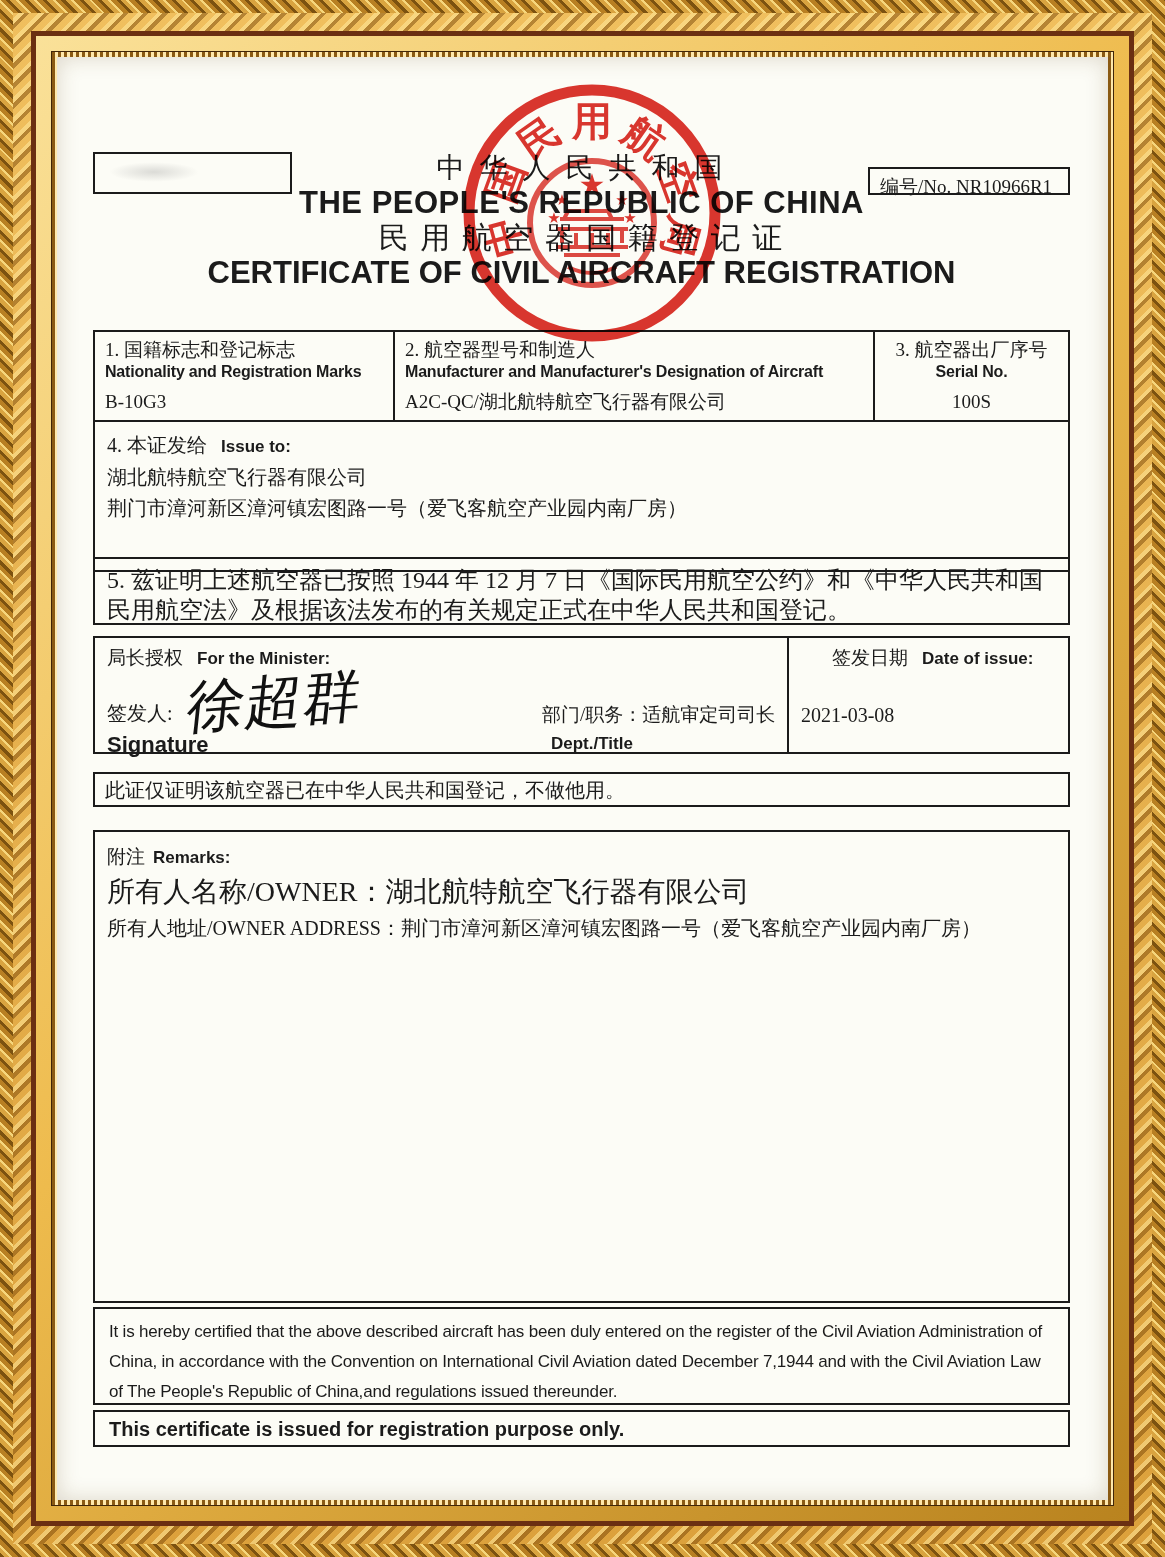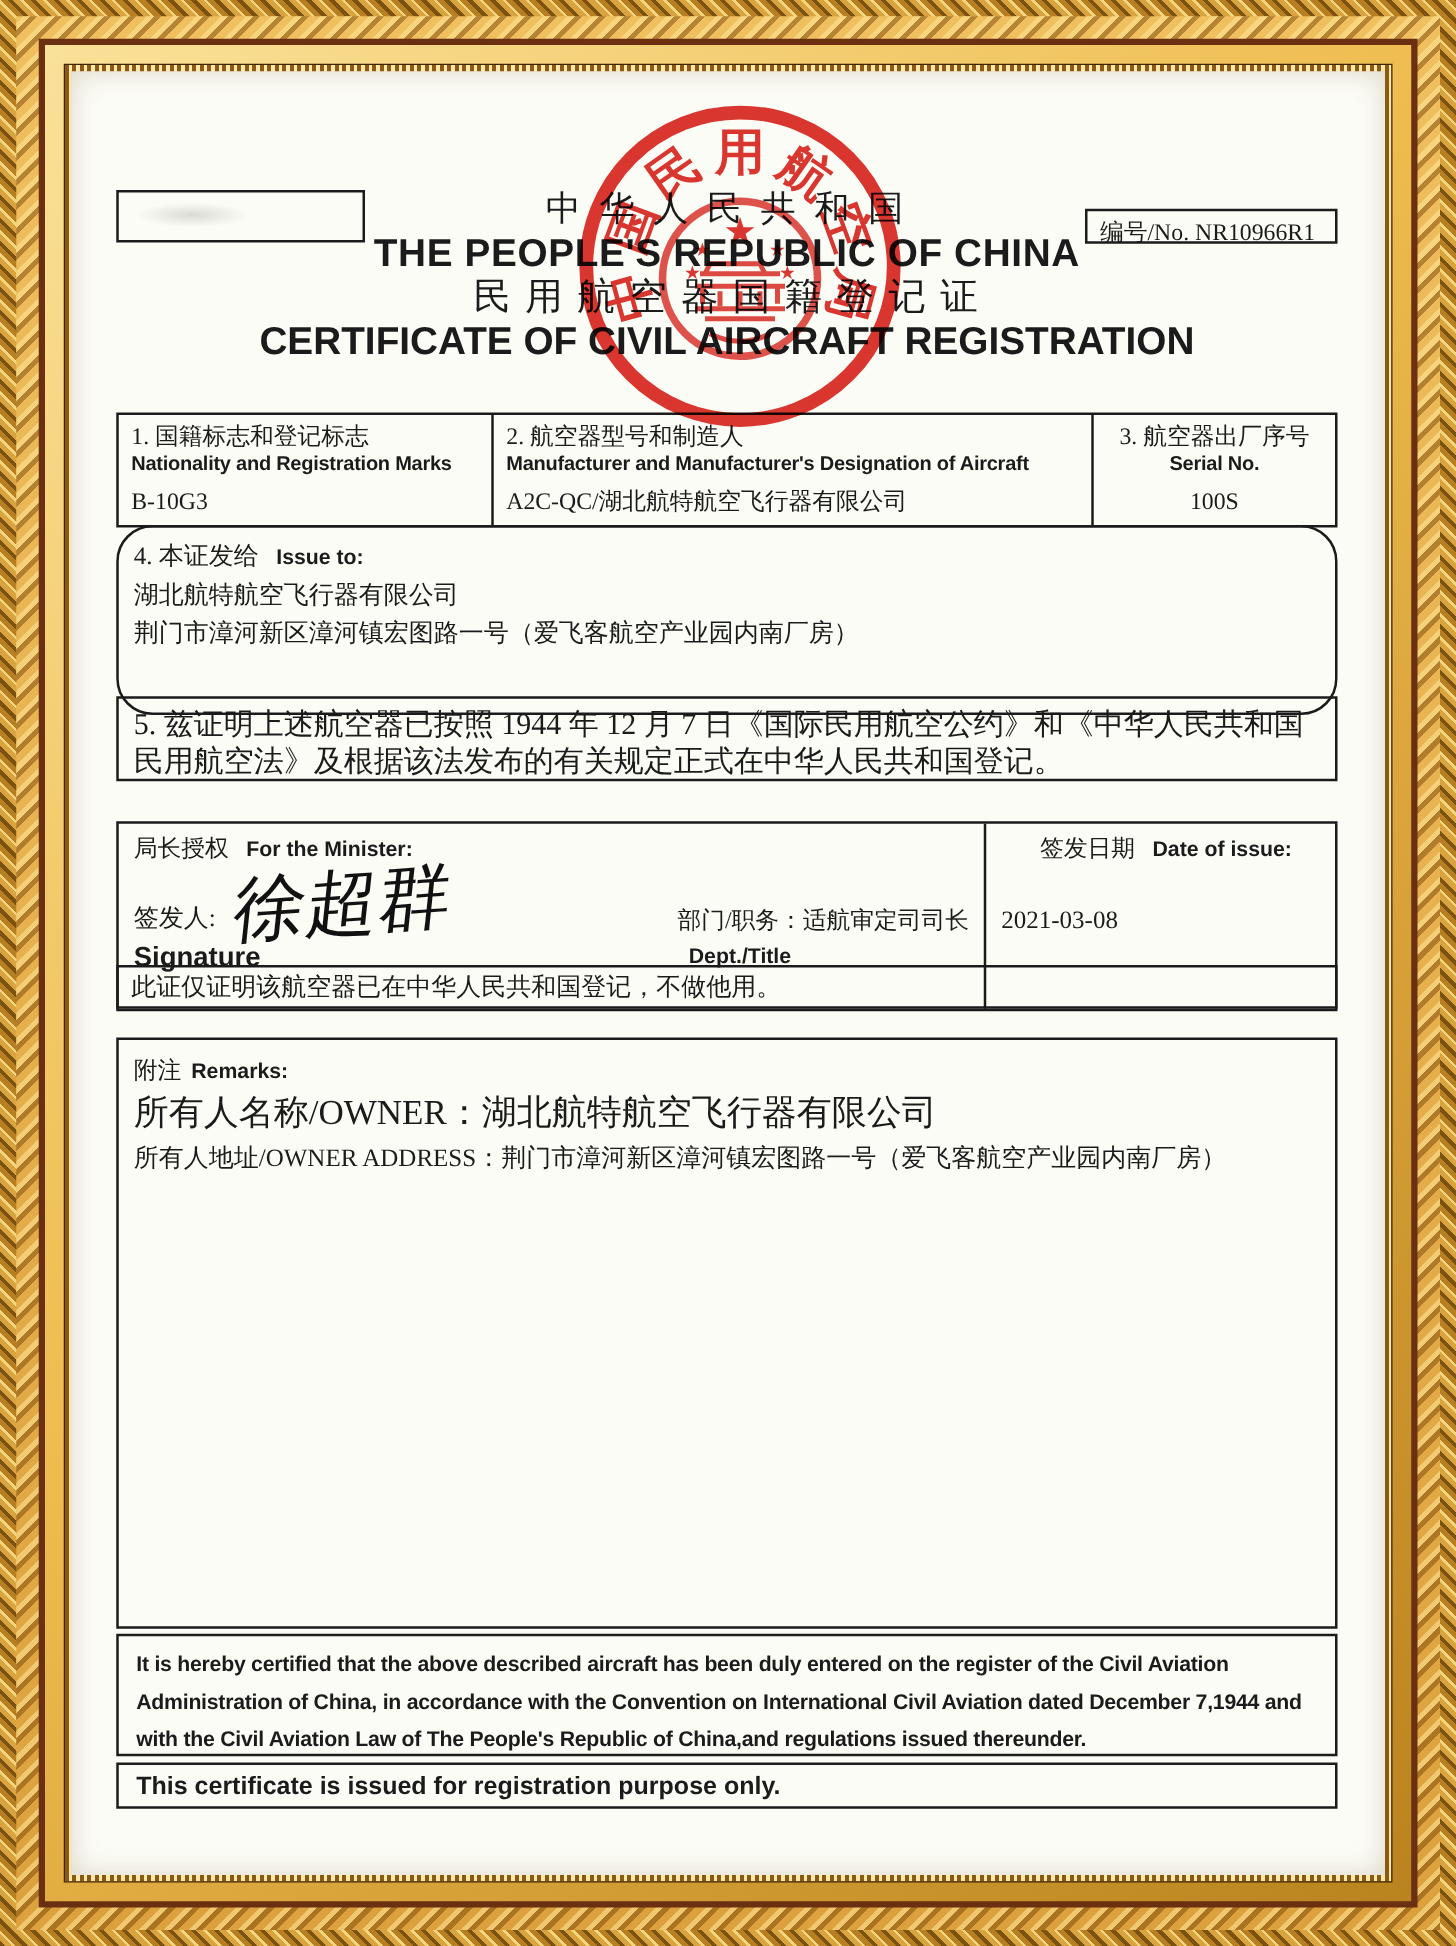--- a/index.html
+++ b/index.html
@@ -34,45 +34,45 @@
   .seal{position:absolute;left:399px;top:20px;width:272px;height:272px;z-index:5;
         mix-blend-mode:multiply;opacity:.92;pointer-events:none;}
   
   .t1{left:36px;top:273px;width:977px;height:92px;display:flex;}
   .t1 .c{box-sizing:border-box;padding:6px 10px;border-right:2px solid #1b1b1b;}
   .t1 .c:last-child{border-right:none;text-align:center;}
   .lbl-cn{font-size:19px;line-height:24px;}
   .lbl-en{font-family:"Liberation Sans",sans-serif;font-weight:bold;font-size:16px;line-height:20px;letter-spacing:-.2px;}
   .val{font-size:19px;line-height:26px;margin-top:7px;}
   
-  .b4{left:36px;top:363px;width:977px;height:152px;padding:8px 12px;box-sizing:border-box;border-radius:29px;}
+  .b4{left:36px;top:363px;width:977px;height:152px;padding:8px 12px;box-sizing:border-box;}
   .b4 .line{font-size:20px;line-height:31px;}
   .b5{left:36px;top:500px;width:977px;height:68px;padding:6px 12px;box-sizing:border-box;font-size:24px;line-height:30px;}
   
-  .mt{left:36px;top:600px;width:977px;height:152px;}
+  .mt{left:36px;top:579px;width:977px;height:118px;}
   .mt .lcell{position:absolute;left:0;top:0;width:692px;height:100%;border-right:2px solid #1b1b1b;}
   .mt .rcell{position:absolute;left:694px;top:0;right:0;height:100%;padding-left:31px;}
   .mt .row1{padding:7px 12px;font-size:19px;}
   .sig-label{position:absolute;left:12px;top:62px;font-size:20px;}
   .sig-label-en{position:absolute;left:12px;top:94px;font-family:"Liberation Sans",sans-serif;font-weight:bold;font-size:22px;}
   .signature{position:absolute;left:92px;top:34px;font-size:58px;line-height:60px;
              transform:rotate(-4deg) skewX(-10deg);font-family:"Liberation Serif",serif;color:#111;}
   .dept1{position:absolute;left:447px;top:64px;font-size:19px;}
   .dept2{position:absolute;left:456px;top:96px;font-family:"Liberation Sans",sans-serif;font-weight:bold;font-size:17px;}
   .datecell{padding:7px 12px;font-size:19px;}
   .dateval{position:absolute;left:12px;top:66px;font-size:20px;}
   .noterow{left:36px;top:715px;width:977px;height:35px;padding:2px 10px;box-sizing:border-box;font-size:20px;line-height:28px;}
   
   .remarks{left:36px;top:773px;width:977px;height:473px;padding:10px 12px;box-sizing:border-box;}
   .remarks .r1{font-size:19px;line-height:30px;}
   .remarks .r2{font-size:28px;line-height:37px;}
   .remarks .r3{font-size:20px;line-height:37px;max-width:900px;}
   
   .engbox{left:36px;top:1250px;width:977px;height:98px;padding:8px 14px;box-sizing:border-box;
-          font-family:"Liberation Sans",sans-serif;font-weight:bold;font-size:17px;line-height:30px;letter-spacing:-.2px;}
+          font-family:"Liberation Sans",sans-serif;font-weight:normal;font-size:17px;line-height:30px;letter-spacing:-.2px;}
   .purpose{left:36px;top:1353px;width:977px;height:37px;padding:3px 14px;box-sizing:border-box;
            font-family:"Liberation Sans",sans-serif;font-weight:bold;font-size:20px;line-height:28px;}
   .sp{display:inline-block;width:14px;}
 </style>
 </head>
 <body>
 
 <div class="stage">
 
   <div class="fr1"></div>

